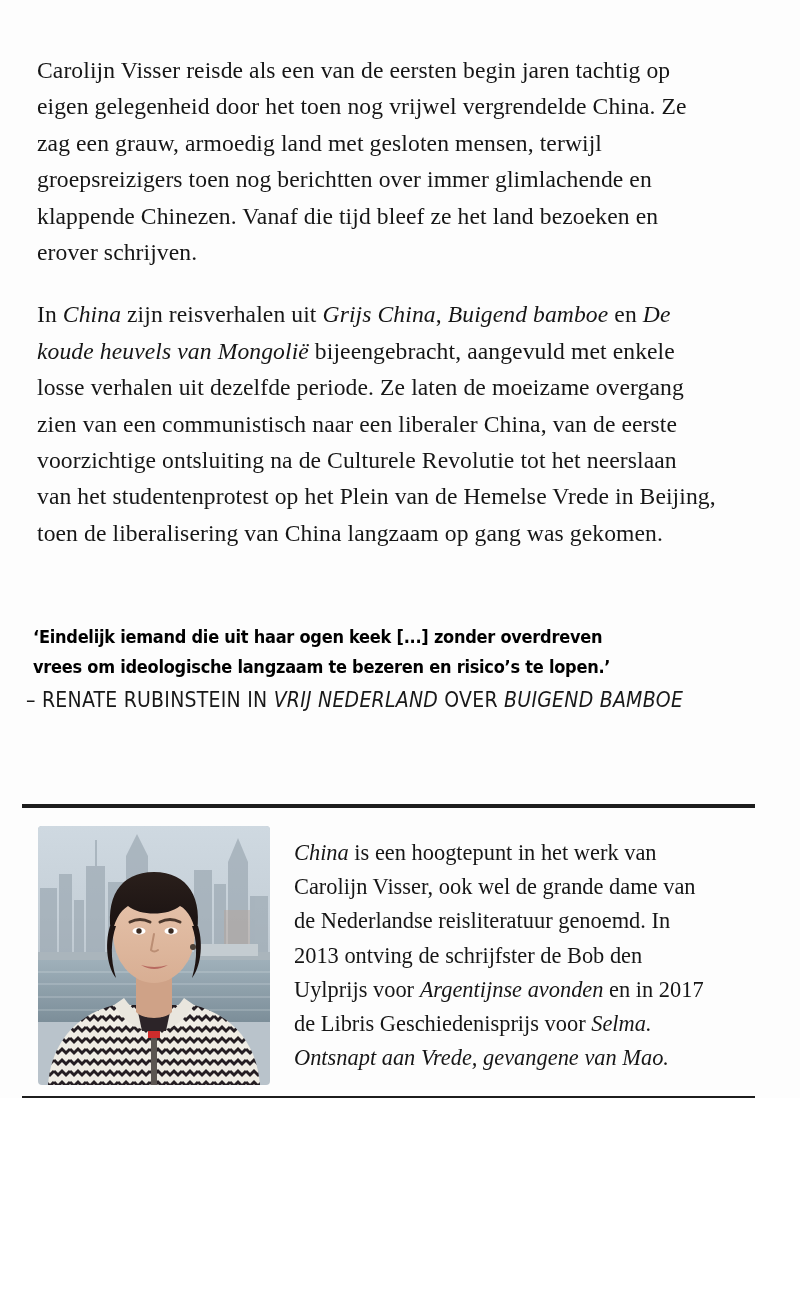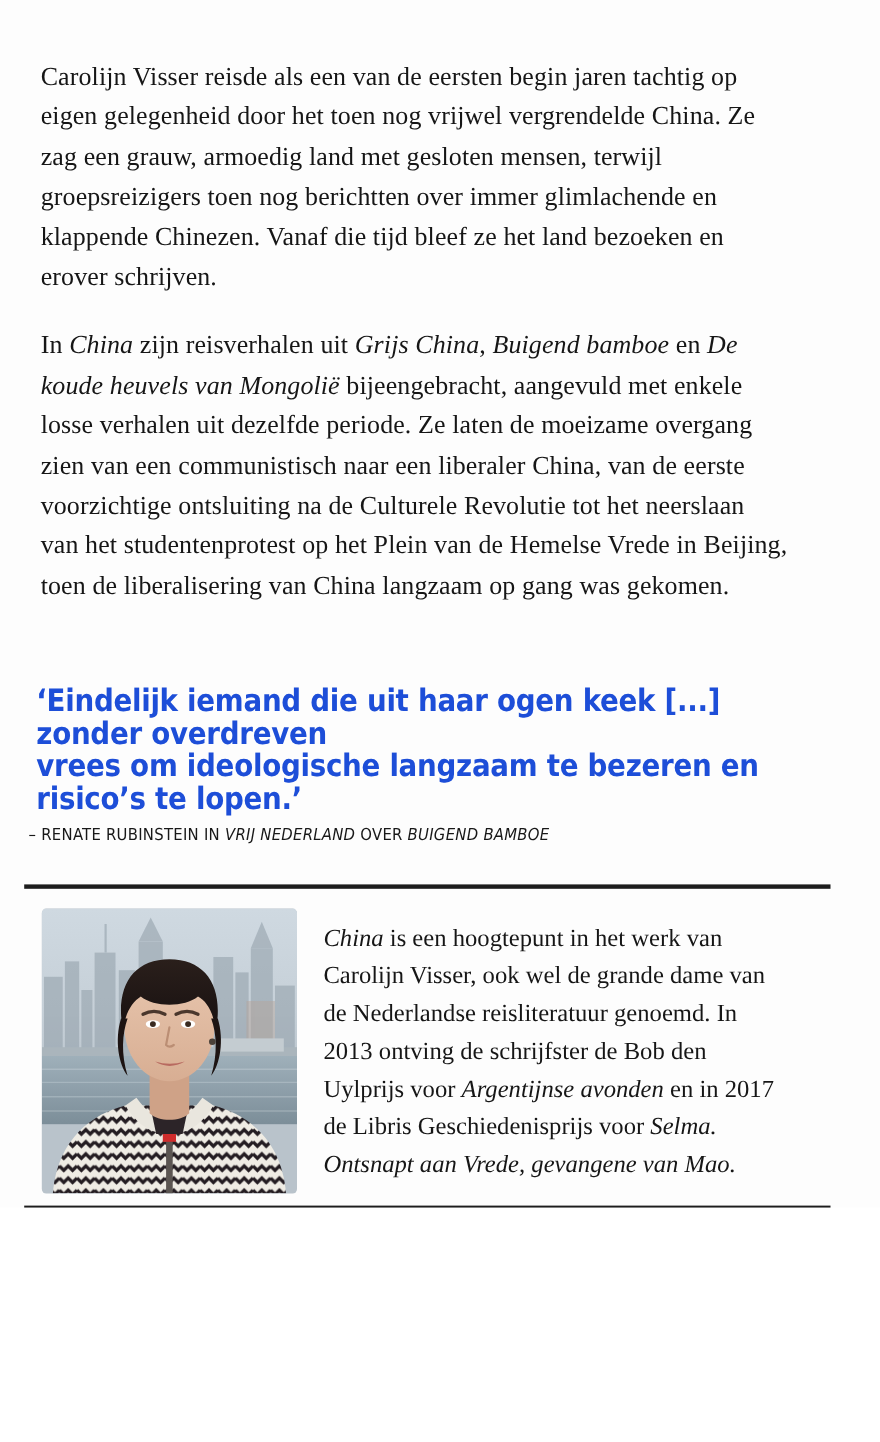--- a/index.html
+++ b/index.html
@@ -42,30 +42,30 @@
   
   .quote-block {
     position: absolute;
     left: 33px;
     top: 622px;
     width: 700px;
   }
   .quote-text {
     font-family: "DejaVu Sans Condensed", "Liberation Sans Narrow", "Liberation Sans", sans-serif;
     font-weight: 700;
-    font-size: 28px;
+    font-size: 18px;
     line-height: 29.5px;
-    color: #1d4ed8;
+    color: #000000;
     letter-spacing: -0.25px;
     margin: 0;
   }
   .quote-attrib {
     font-family: "DejaVu Sans Condensed", "Liberation Sans Narrow", "Liberation Sans", sans-serif;
     font-weight: 400;
-    font-size: 15px;
+    font-size: 21px;
     line-height: 24px;
     color: #181818;
     letter-spacing: 0.25px;
     margin: 7px 0 0 -7px;
     white-space: nowrap;
   }
   .quote-attrib em { font-style: italic; }
 
   
   .rule {

